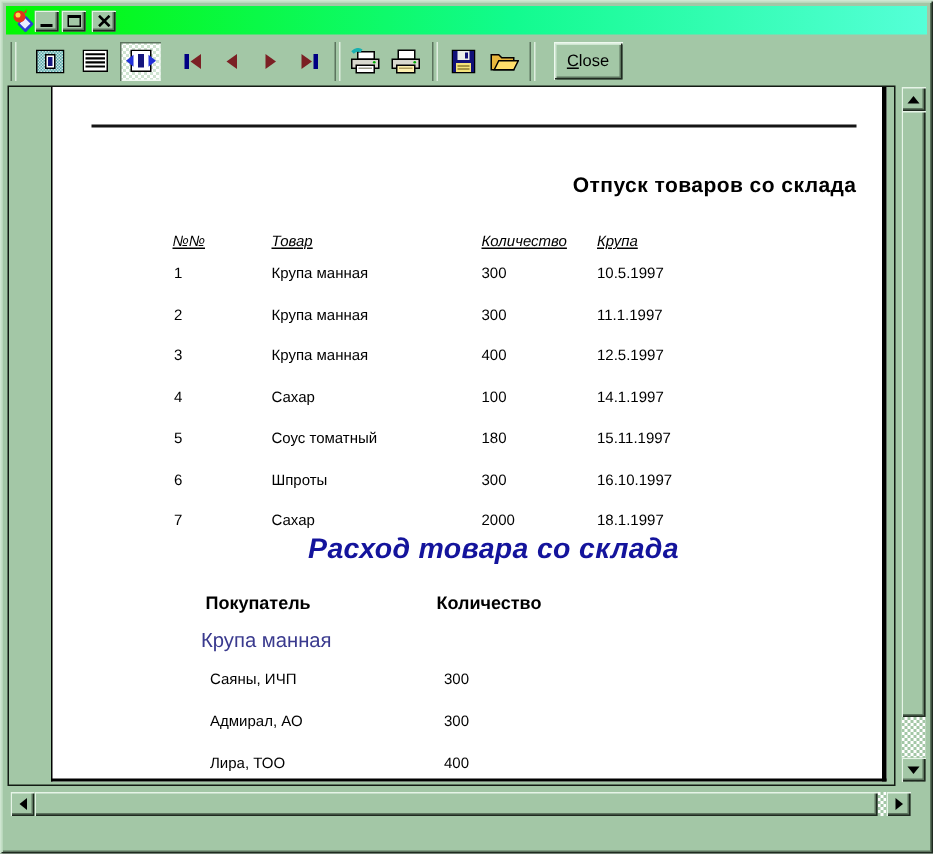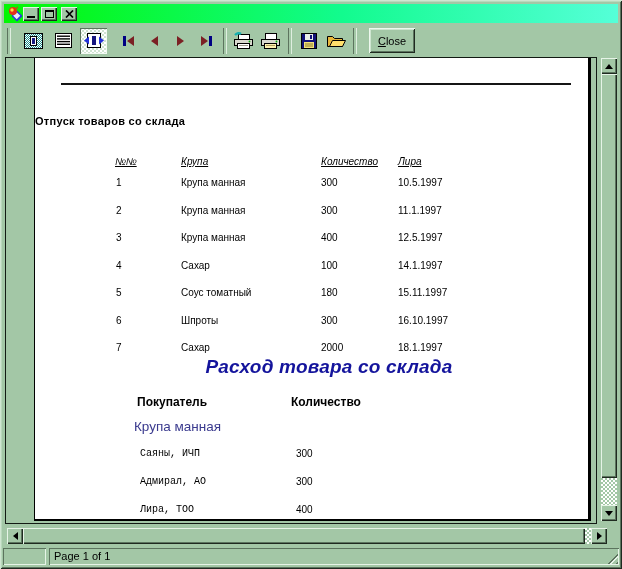--- a/index.html
+++ b/index.html
@@ -81,22 +81,22 @@
   }
   .page {
     position:absolute; left:28px; top:0; width:553px; height:461px;
     background:#ffffff;
     border-left:1px solid #000; border-right:3px solid #000; border-bottom:2px solid #000;
     box-sizing:content-box;
     color:#000;
   }
   .rule { position:absolute; left:26px; top:25px; width:510px; height:2px; background:#151515; }
   .doc-title1 {
-    position:absolute; left:0; top:57px; width:536px; text-align:left;
-    font-size:11px; font-weight:700; letter-spacing:0.3px;
+    position:absolute; left:0; top:57px; width:536px; text-align:right;
+    font-size:14px; font-weight:700; letter-spacing:0.3px;
   }
   .col-hdr { position:absolute; top:98px; font-size:10px; font-style:italic; text-decoration:underline; }
   .h-num  { left:80px; }
   .h-prod { left:146px; }
   .h-qty  { left:286px; }
   .h-date { left:363px; }
   .rows1 { position:absolute; left:0; top:119px; width:100%; }
   .row1 { position:relative; height:27.5px; font-size:10px; }
   .row1 span { position:absolute; top:0; white-space:nowrap; }
   .c-num  { left:81px; }
@@ -110,21 +110,21 @@
   }
   .buyer-hdr { position:absolute; top:337px; font-size:12px; font-weight:700; }
   .b1 { left:102px; }
   .b2 { left:256px; }
   .group-hdr {
     position:absolute; left:99px; top:361px; font-size:13.5px; color:#3a3a8e;
   }
   .rows2 { position:absolute; left:0; top:390px; width:100%; }
   .row2 { position:relative; height:28px; font-size:10px; }
   .row2 span { position:absolute; top:0; white-space:nowrap; }
-  .c-buyer { left:105px;font-family:Liberation Mono, monospace; }
+  .c-buyer { left:105px; }
   .c-qty2  { left:261px; }
 
   
   .dither {
     background-image:conic-gradient(#ffffff 25%, #a3c7a6 0 50%, #ffffff 0 75%, #a3c7a6 0);
     background-size:4px 4px;
   }
   .sbtn {
     position:absolute; width:16px; height:16px; background:#a3c7a6; border:0; padding:0;
     display:flex; align-items:center; justify-content:center;
@@ -297,23 +297,23 @@
     </button>
   </div>
 
   <div class="preview">
     <div class="page">
       <div class="rule"></div>
 
       <div class="doc-title1">Отпуск товаров со склада</div>
 
       <span class="col-hdr h-num">№№</span>
-      <span class="col-hdr h-prod">Крупа</span>
+      <span class="col-hdr h-prod">Товар</span>
       <span class="col-hdr h-qty">Количество</span>
-      <span class="col-hdr h-date">Лира</span>
+      <span class="col-hdr h-date">Крупа</span>
 
       <div class="rows1">
 
           <div class="row1">
             <span class="c-num">1</span>
             <span class="c-prod">Крупа манная</span>
             <span class="c-qty">300</span>
             <span class="c-date">10.5.1997</span>
           </div>
 
@@ -400,21 +400,14 @@
   <div class="hscroll dither">
     <button class="sbtn left">
       <span class="arr l"></span>
     </button>
     <div class="hthumb"></div>
     <button class="sbtn right">
       <span class="arr r"></span>
     </button>
   </div>
 
-  <div class="statusbar">
-    <div class="panel p1"></div>
-    <div class="panel p2">
-      <span>Page 1 of 1</span>
-    </div>
-    <div class="grip"></div>
-  </div>
 
 </div>
 
 </body></html>

